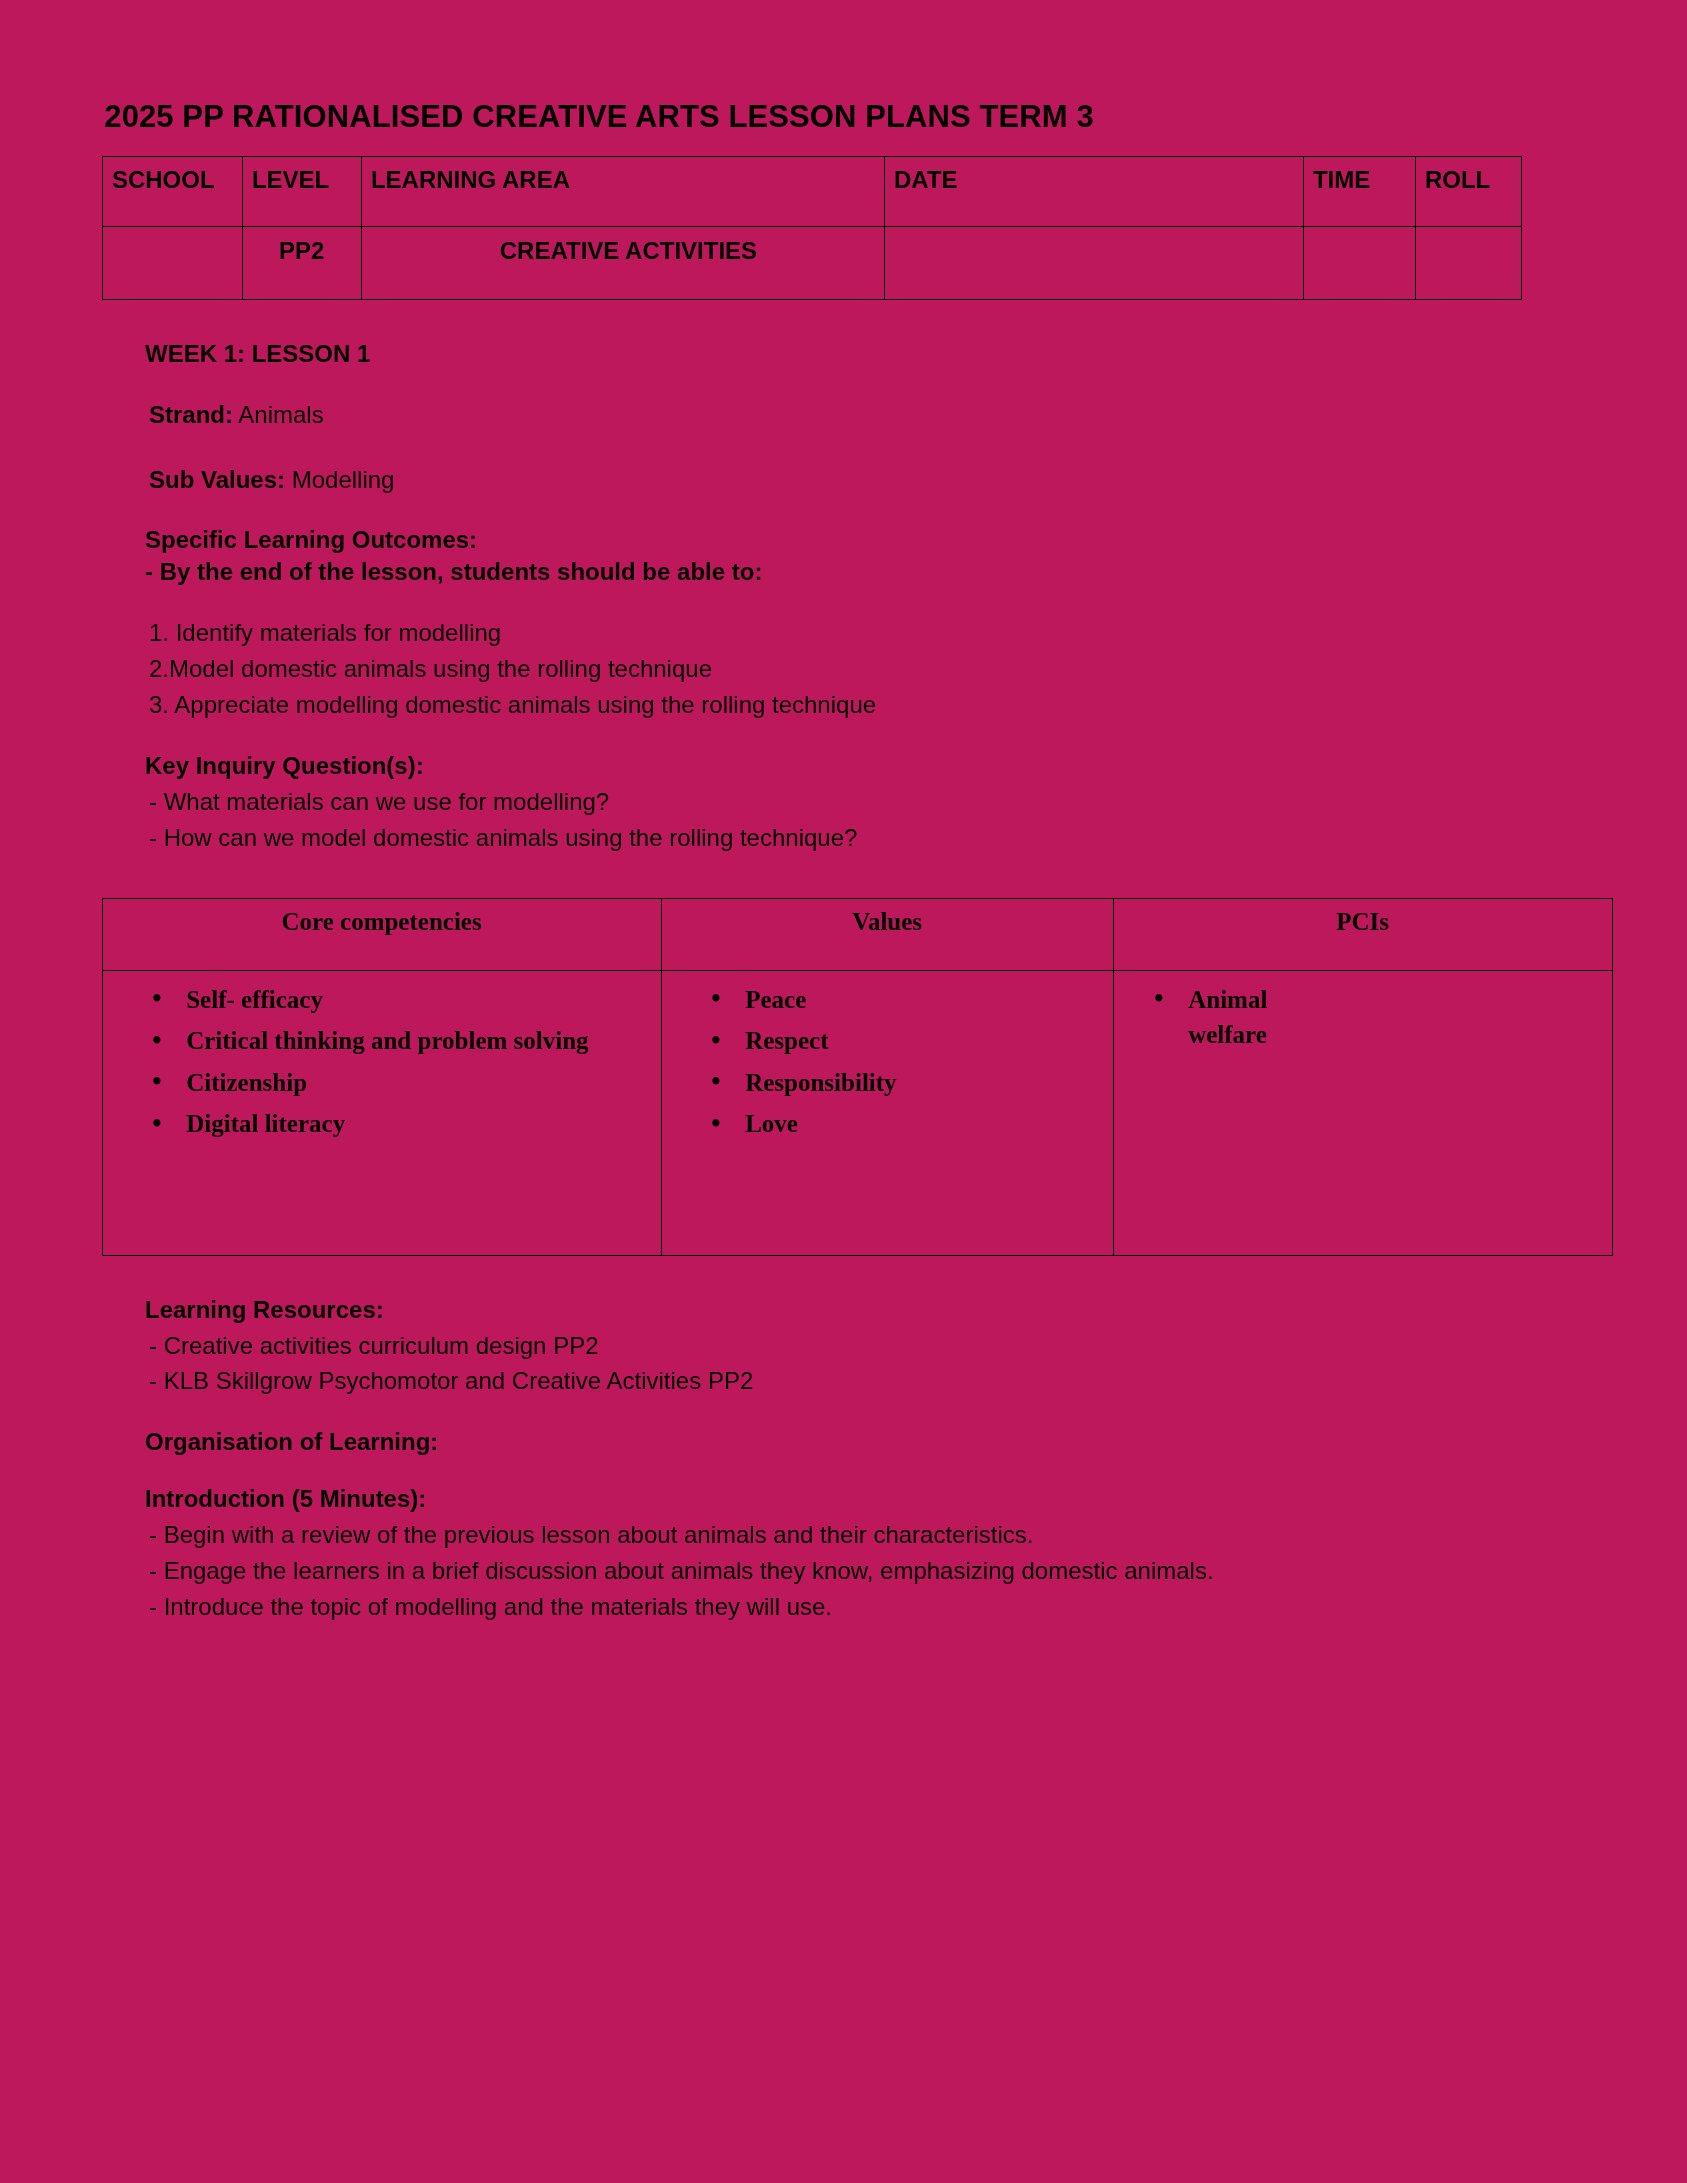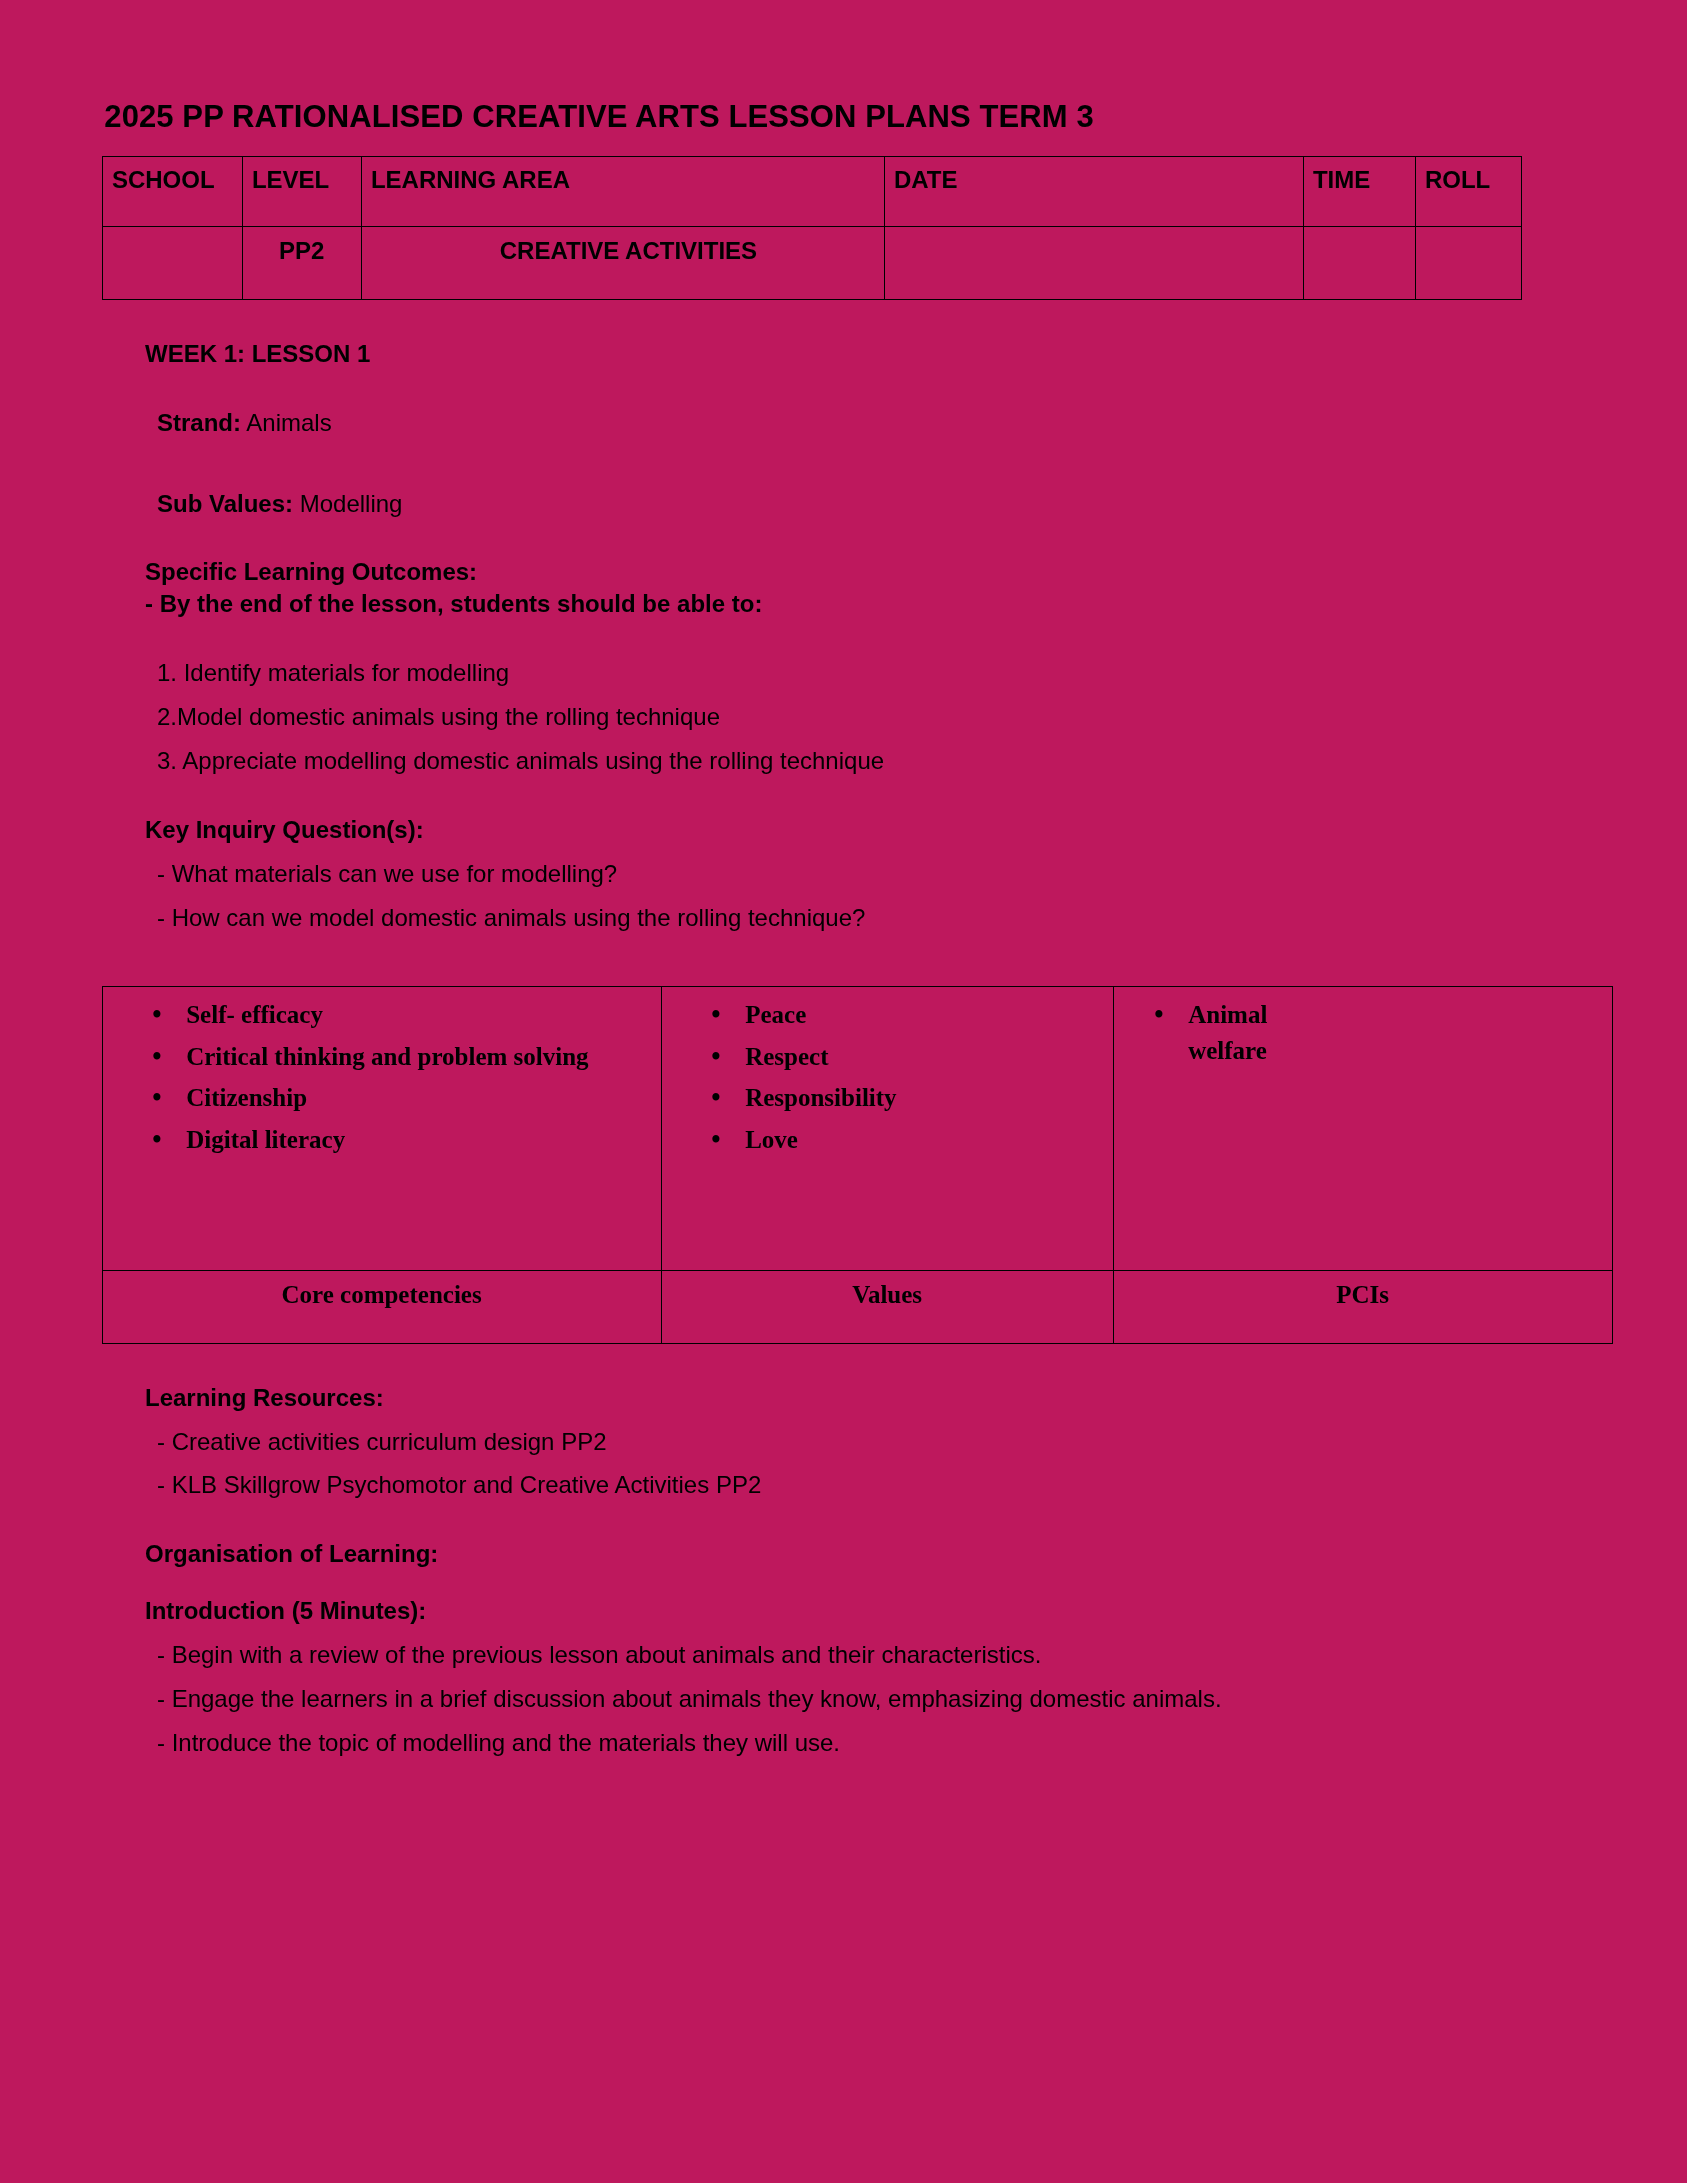--- a/index.html
+++ b/index.html
@@ -63,21 +63,21 @@
   .cw-roll    { width: 106px; }
   td.indent-sm { padding-left: 21px !important; }
 
   
   .section {
     margin-left: 46px;
     font-size: 24px;
     line-height: 1.0;
   }
   .para {
-    margin: 12px;
+    margin: 4px;
     padding: 0;
     font-size: 24px;
     line-height: 1.33;
   }
   .spacer-lg { height: 38px; }
   .spacer-md { height: 25px; }
   .b { font-weight: bold; }
   .heading-line {
     font-weight: bold;
     font-size: 24px;
@@ -205,20 +205,25 @@
     <div style="height:40px"></div>
 
     <table class="comp-table">
       <colgroup>
           <col class="cw-core">
           <col class="cw-values">
           <col class="cw-pcis">
         </colgroup>
       <tbody>
           <tr>
+        <td class="hdr">Core competencies</td>
+        <td class="hdr">Values</td>
+        <td class="hdr">PCIs</td>
+      </tr>
+      <tr>
         <td class="cell">
           <ul class="bullets">
             <li>Self- efficacy</li>
             <li class="wide">Critical thinking and problem solving</li>
             <li>Citizenship</li>
             <li>Digital literacy</li>
           </ul>
         </td>
         <td class="cell">
           <ul class="bullets">
@@ -227,25 +232,20 @@
             <li>Responsibility</li>
             <li>Love</li>
           </ul>
         </td>
         <td class="cell">
           <ul class="bullets" style="padding-left:64px">
             <li style="max-width:132px">Animal welfare</li>
           </ul>
         </td>
       </tr>
-      <tr>
-        <td class="hdr">Core competencies</td>
-        <td class="hdr">Values</td>
-        <td class="hdr">PCIs</td>
-      </tr>
     </tbody>
       </table>
 
     <div class="lower">
       <div class="spacer-lg"></div>
       <p class="heading-line">Learning Resources:</p>
       <p class="para">- Creative activities curriculum design PP2</p>
       <p class="para">- KLB Skillgrow Psychomotor and Creative Activities PP2</p>
 
       <div class="spacer-md"></div>

